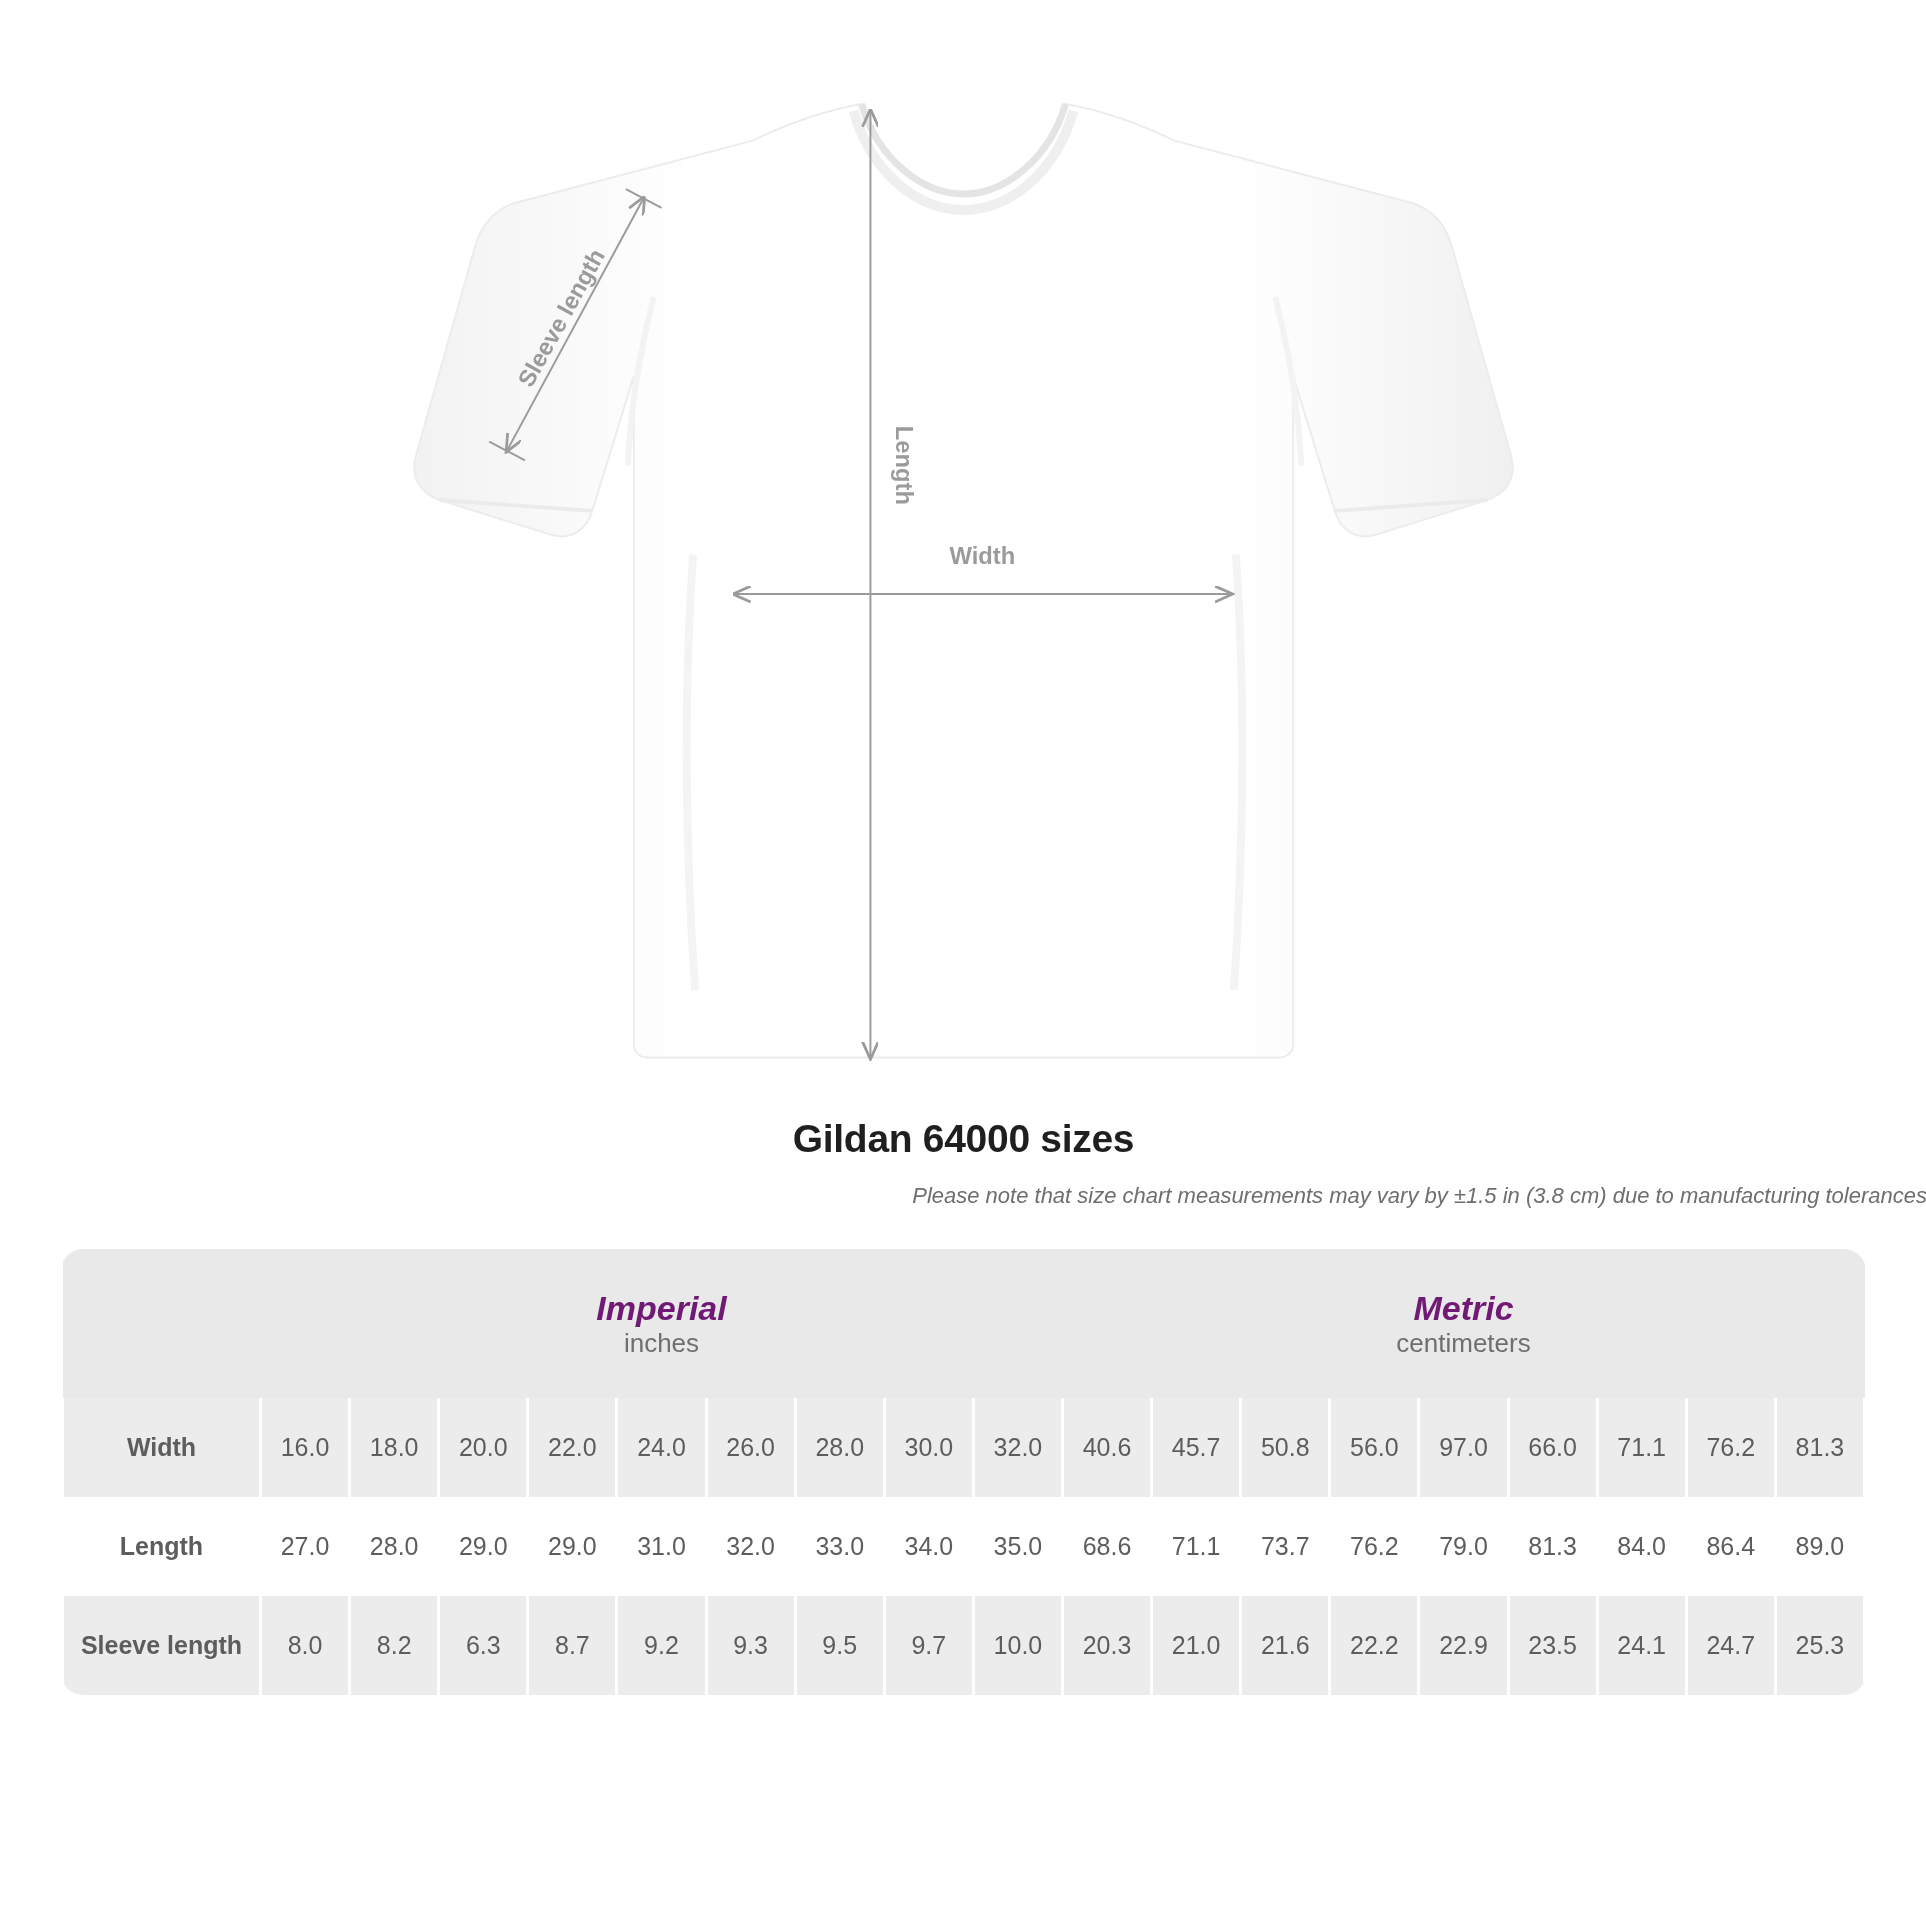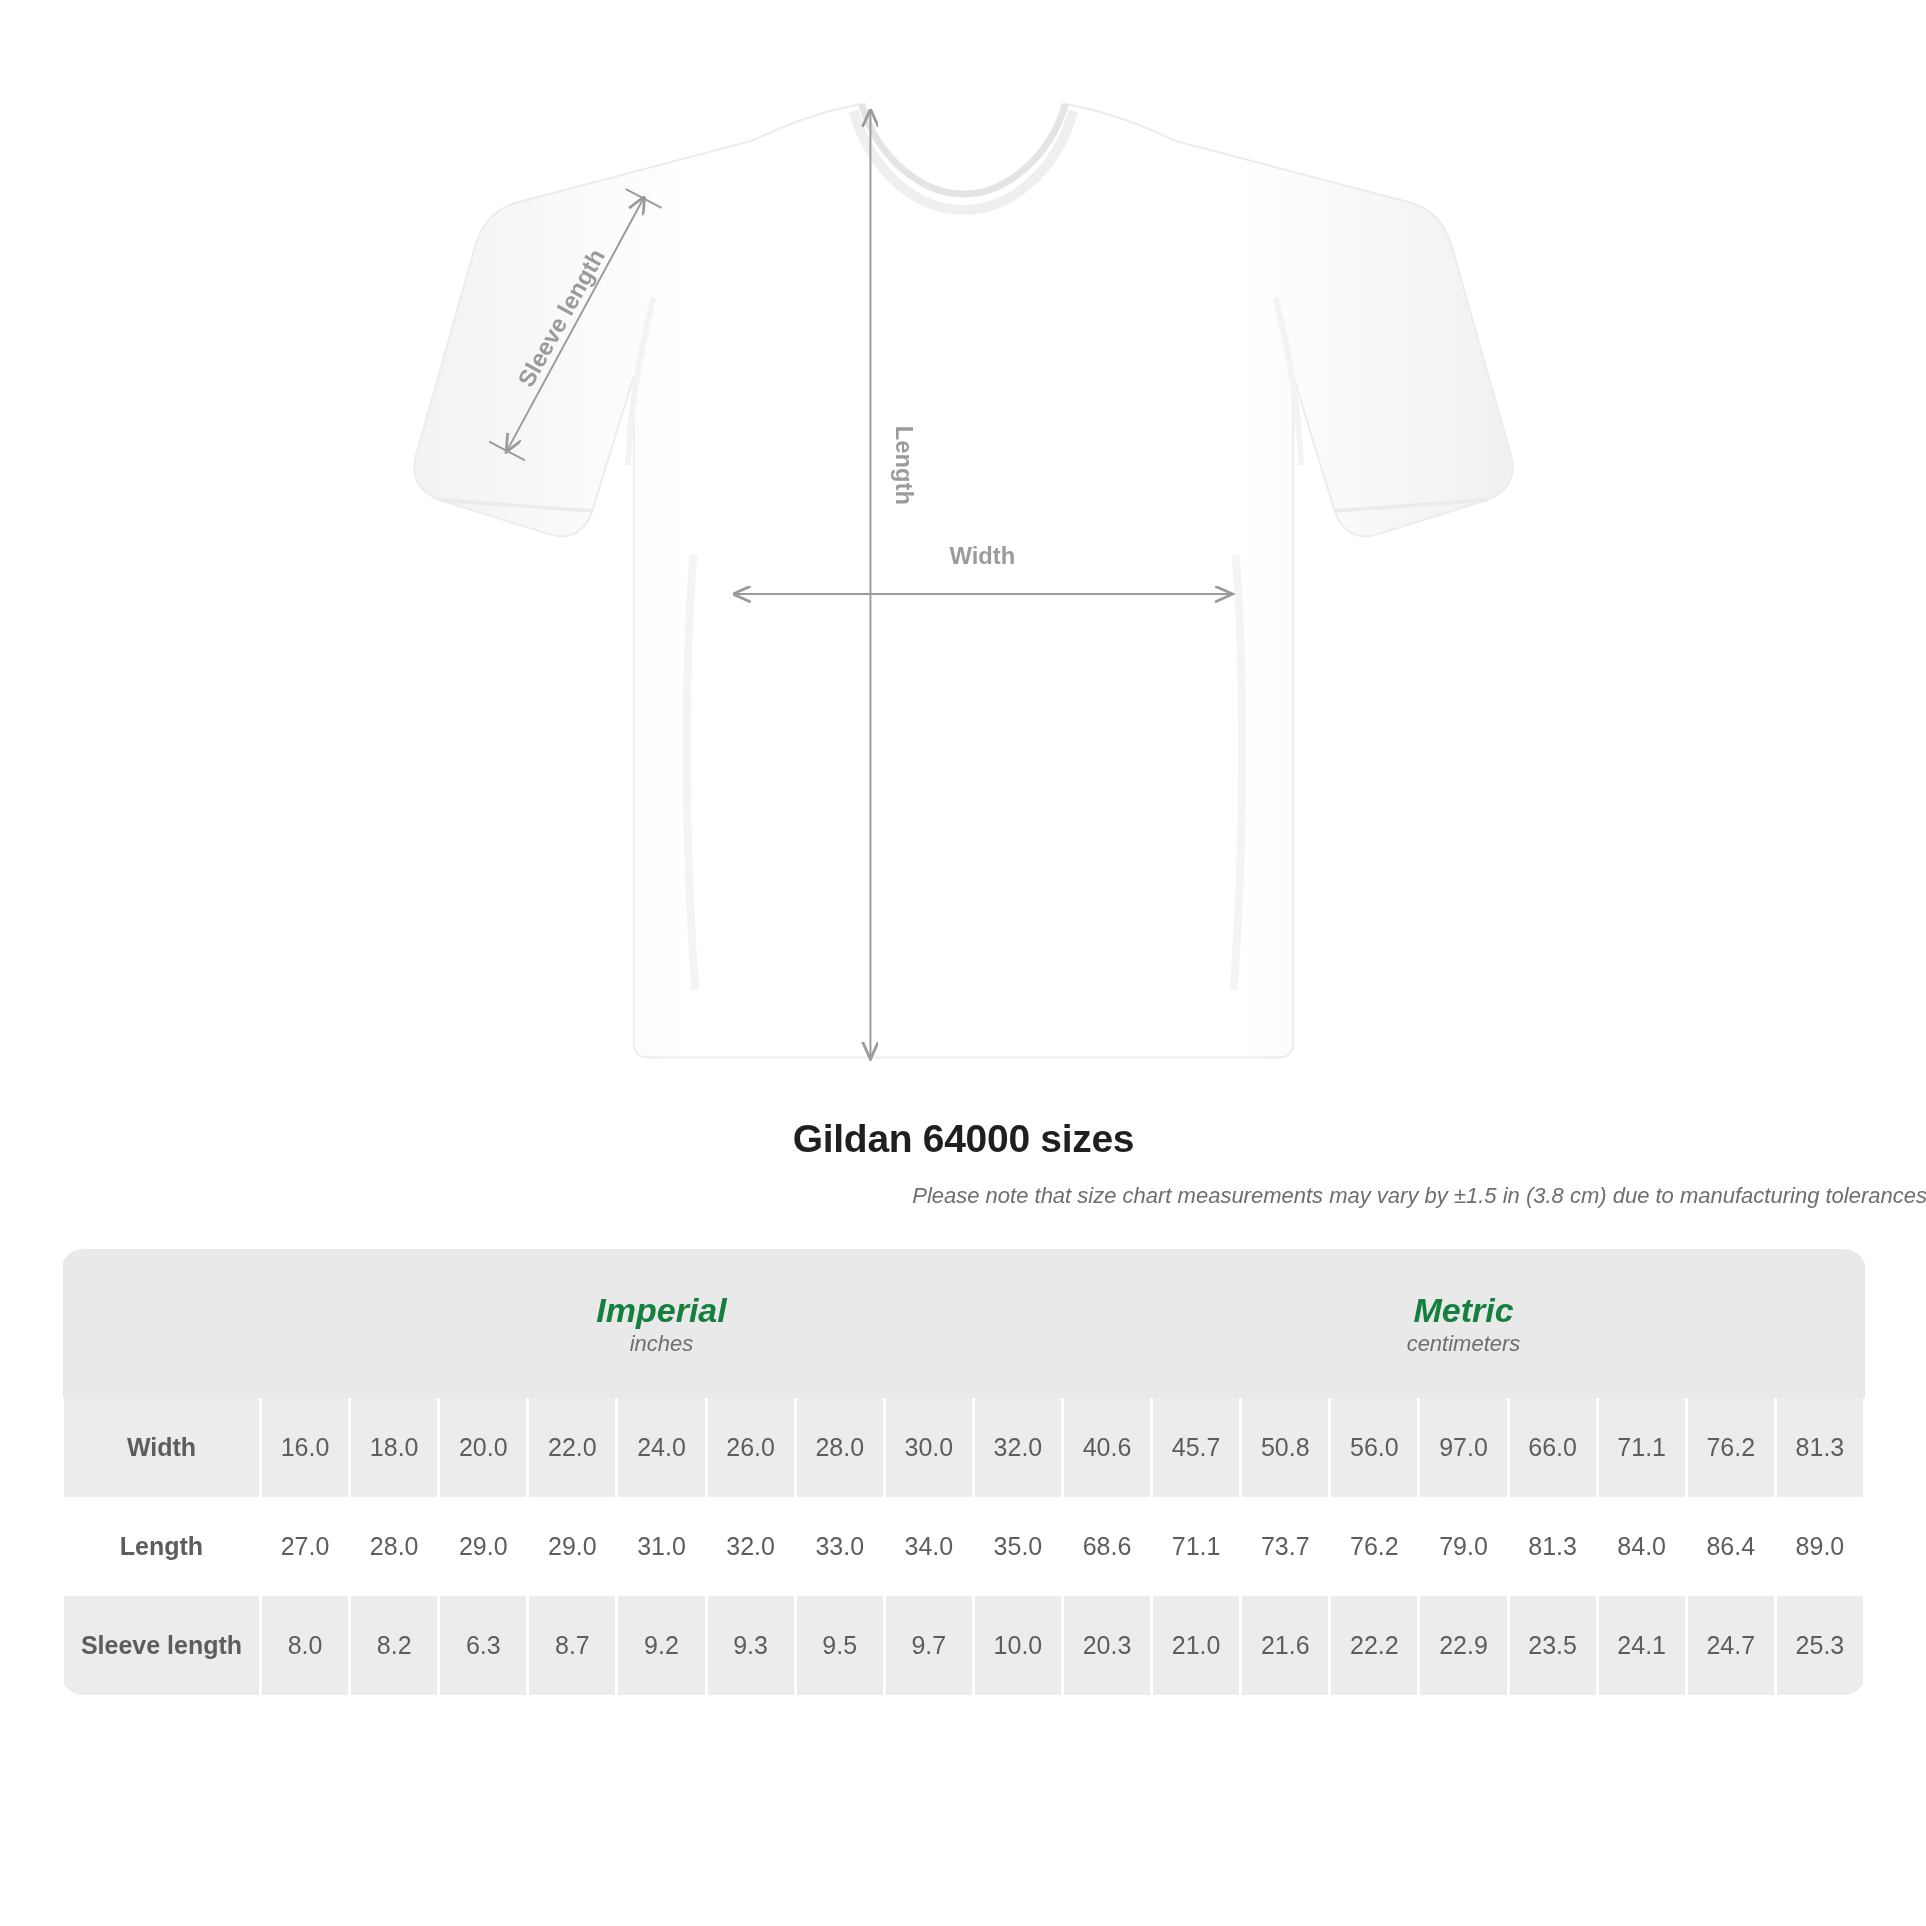--- a/index.html
+++ b/index.html
@@ -69,26 +69,25 @@
 
   .unit-header-row td {
     background: #e9e9e9;
     height: 149px;
     vertical-align: middle;
   }
   .unit-name {
     font-size: 34px;
     font-weight: bold;
     font-style: italic;
-    color: #15803d;
+    color: #701a75;
     line-height: 1.2;
   }
   .unit-sub {
-    font-size: 22px;
-    font-style: italic;
+    font-size: 26px;
     color: #6f6f6f;
     margin-top: 0;
   }
   .corner-cell { background: #e9e9e9; }
 
   .head-row td {
     background: #ffffff;
     height: 107px;
     font-size: 26px;
     font-weight: bold;

